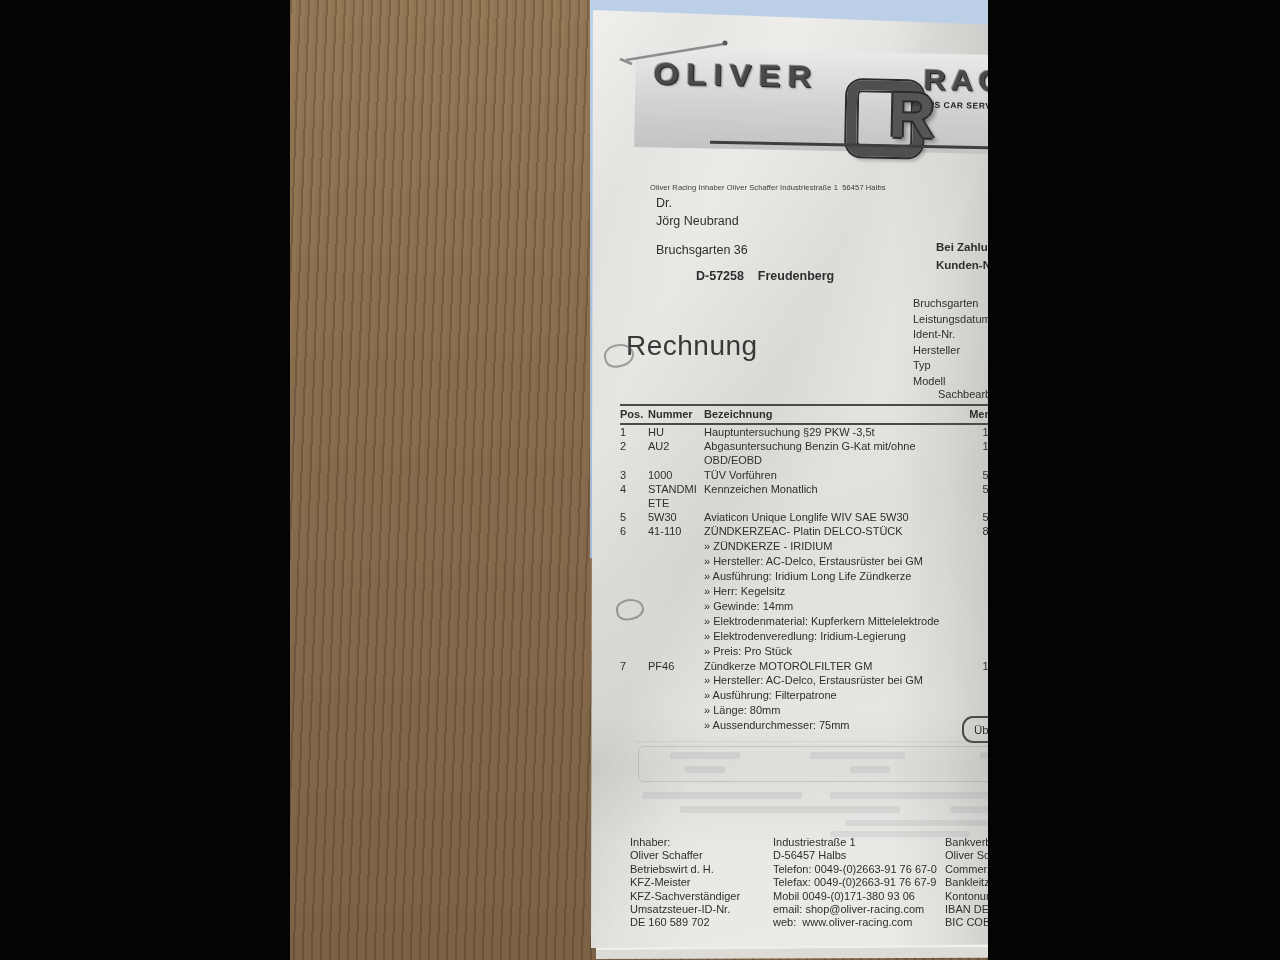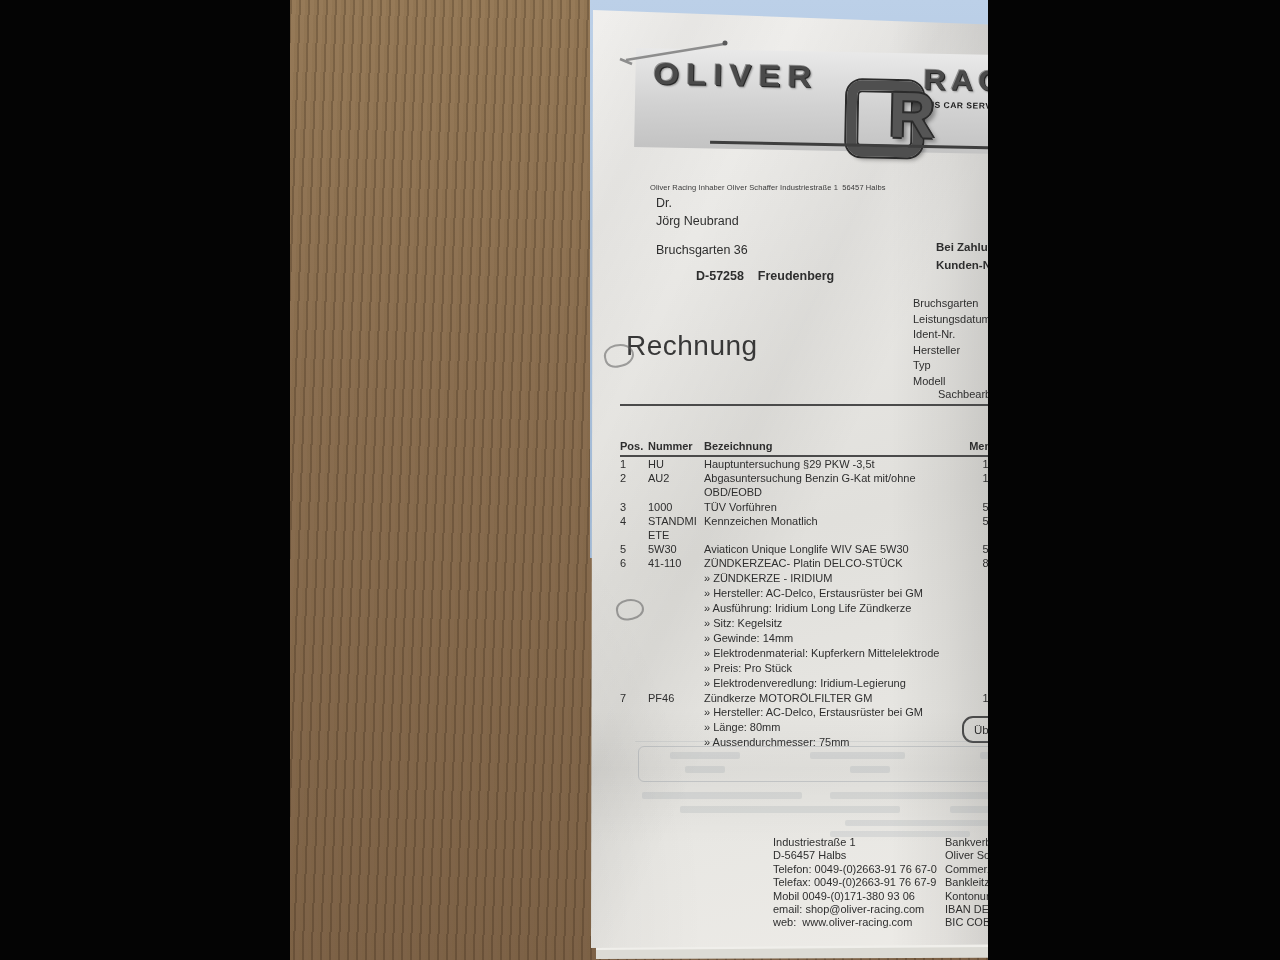--- a/index.html
+++ b/index.html
@@ -63,21 +63,21 @@
   .sachb{position:absolute;left:648px;top:388px;font-size:11px;white-space:pre;}
   .doc-title{position:absolute;left:336px;top:330px;font-size:28px;font-weight:normal;color:#383838;
     letter-spacing:.5px;}
   .scribble{position:absolute;border:2px solid rgba(95,95,95,.55);border-radius:48% 58% 52% 46%;}
   .scr1{left:314px;top:344px;width:26px;height:19px;transform:rotate(-14deg);}
   .scr2{left:326px;top:599px;width:24px;height:17px;transform:rotate(-10deg);}
   
   .itable{position:absolute;left:330px;top:404px;width:636px;font-size:11px;}
   .rule{height:2px;background:#4a4a4a;}
   .trow,.thead{display:grid;grid-template-columns:28px 56px 250px 50px 58px 100px 52px;}
-  .thead{font-weight:bold;padding:2px 0 3px;margin-top:32px;}
+  .thead{font-weight:bold;padding:2px 0 3px;}
   .trow{line-height:14.2px;}
   .c-menge,.c-epreis,.c-summe,.c-mwst{text-align:right;}
   .c-nummer{word-break:break-all;padding-right:0;}
   .c-bezeichnung{padding-right:6px;}
   .drow{padding-left:84px;line-height:15px;}
   
   .carry{position:absolute;left:672px;top:716px;width:205px;height:23px;border:2px solid #4a4a4a;
     border-radius:11px;display:flex;align-items:center;font-size:11.5px;}
   .carry .lbl{padding-left:10px;}
   
@@ -187,32 +187,33 @@
             </div>
             <div class="trow">
               <span class="c-pos">6</span>
               <span class="c-nummer">41-110</span>
               <span class="c-bezeichnung">ZÜNDKERZEAC- Platin DELCO-STÜCK</span>
               <span class="c-menge">8,00</span>
             </div>
             <div class="drow">» ZÜNDKERZE - IRIDIUM</div>
             <div class="drow">» Hersteller: AC-Delco, Erstausrüster bei GM</div>
             <div class="drow">» Ausführung: Iridium Long Life Zündkerze</div>
-            <div class="drow">» Sitz: Kegelsitz</div>
+            <div class="drow">» Herr: Kegelsitz</div>
             <div class="drow">» Gewinde: 14mm</div>
             <div class="drow">» Elektrodenmaterial: Kupferkern Mittelelektrode</div>
+            <div class="drow">» Elektrodenveredlung: Iridium-Legierung</div>
             <div class="drow">» Preis: Pro Stück</div>
-            <div class="drow">» Elektrodenveredlung: Iridium-Legierung</div>
             <div class="trow">
               <span class="c-pos">7</span>
               <span class="c-nummer">PF46</span>
               <span class="c-bezeichnung">Zündkerze MOTORÖLFILTER GM</span>
               <span class="c-menge">1,00</span>
             </div>
             <div class="drow">» Hersteller: AC-Delco, Erstausrüster bei GM</div>
+            <div class="drow">» Ausführung: Filterpatrone</div>
             <div class="drow">» Länge: 80mm</div>
             <div class="drow">» Aussendurchmesser: 75mm</div>
           </div>
       </div>
 
       <div class="carry">
         <span class="lbl">Übertrag</span>
 
       </div>
 
@@ -230,19 +231,20 @@
         <div class="gline" style="left:540px;top:792px;width:180px;height:7px"></div>
 
         <div class="gline" style="left:390px;top:806px;width:220px;height:7px"></div>
         <div class="gline" style="left:660px;top:806px;width:130px;height:7px"></div>
 
         <div class="gline" style="left:555px;top:820px;width:170px;height:6px"></div>
         <div class="gline" style="left:540px;top:831px;width:140px;height:6px"></div>
       </div>
 
       <div class="footer" id="footer-cols">
+          <div class="f-col f-col0"><div class="f-line">Inhaber:</div><div class="f-line">Oliver Schaffer</div><div class="f-line">Betriebswirt d. H.</div><div class="f-line">KFZ-Meister</div><div class="f-line">KFZ-Sachverständiger</div><div class="f-line">Umsatzsteuer-ID-Nr.</div><div class="f-line">DE 160 589 702</div></div>
           <div class="f-col f-col1"><div class="f-line">Industriestraße 1</div><div class="f-line">D-56457 Halbs</div><div class="f-line">Telefon: 0049-(0)2663-91 76 67-0</div><div class="f-line">Telefax: 0049-(0)2663-91 76 67-9</div><div class="f-line">Mobil 0049-(0)171-380 93 06</div><div class="f-line">email: shop@oliver-racing.com</div><div class="f-line">web:  www.oliver-racing.com</div></div>
           <div class="f-col f-col2"><div class="f-line">Bankverbindung:</div><div class="f-line">Oliver Schaffer</div><div class="f-line">Commerzbank Limburg</div><div class="f-line">Bankleitzahl:  511 400 29</div><div class="f-line">Kontonummer:  0374693000</div><div class="f-line">IBAN DE45511400290374693000</div><div class="f-line">BIC COBADEFF511</div></div>
         </div>
 
     </div>
   </div>
 </div>
 
 </body></html>

